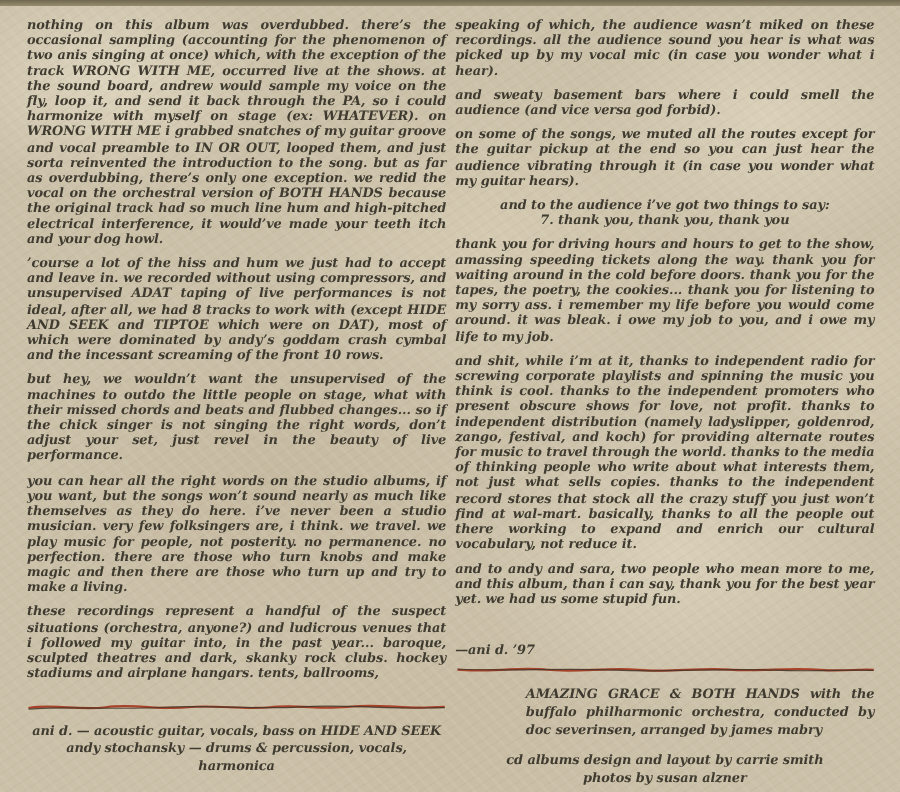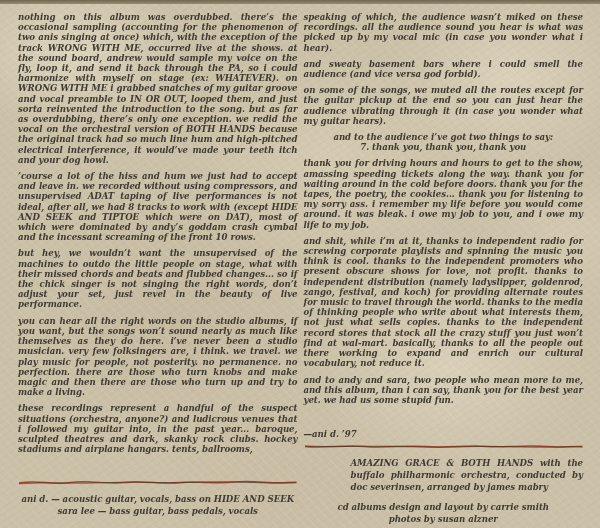--- a/index.html
+++ b/index.html
@@ -100,21 +100,21 @@
       <p class="body-par">you can hear all the right words on the studio albums, if you want, but the songs won’t sound nearly as much like themselves as they do here. i’ve never been a studio musician. very few folksingers are, i think. we travel. we play music for people, not posterity. no permanence. no perfection. there are those who turn knobs and make magic and then there are those who turn up and try to make a living.</p>
       <p class="body-par">these recordings represent a handful of the suspect situations (orchestra, anyone?) and ludicrous venues that i followed my guitar into, in the past year... baroque, sculpted theatres and dark, skanky rock clubs. hockey stadiums and airplane hangars. tents, ballrooms,</p>
 
       <div class="credits-block">
         <svg class="squiggle" viewBox="0 0 276 7" preserveAspectRatio="none" aria-hidden="true">
           <path d="M1 4 C 18 1, 34 6, 52 3.5 C 70 1, 88 5.5, 106 3.5 C 124 1.5, 142 5.5, 160 3.5 C 178 1.5, 196 5.5, 214 3 C 232 1, 250 5, 266 3.5 L 275 3.2" fill="none" stroke="#a84229" stroke-width="1.5"></path>
           <path d="M1 4.8 C 30 2.5, 60 5.5, 90 3.5 C 120 1.8, 150 5.2, 180 3.2 C 210 1.5, 240 5, 275 3.8" fill="none" stroke="#3f372a" stroke-width="0.8" opacity="0.85"></path>
         </svg>
         <div>
           <p class="credit-line">ani d. — acoustic guitar, vocals, bass on HIDE AND SEEK</p>
-          <p class="credit-line">sara lee — bass guitar, bass pedals, vocals</p>
+          <p class="credit-line">andy stochansky — drums &amp; percussion, vocals, harmonica</p>
         </div>
 
       </div>
     </div>
 
     <div class="col">
       <p class="body-par">speaking of which, the audience wasn’t miked on these recordings. all the audience sound you hear is what was picked up by my vocal mic (in case you wonder what i hear).</p>
       <p class="body-par">and sweaty basement bars where i could smell the audience (and vice versa god forbid).</p>
       <p class="body-par">on some of the songs, we muted all the routes except for the guitar pickup at the end so you can just hear the audience vibrating through it (in case you wonder what my guitar hears).</p>
 

